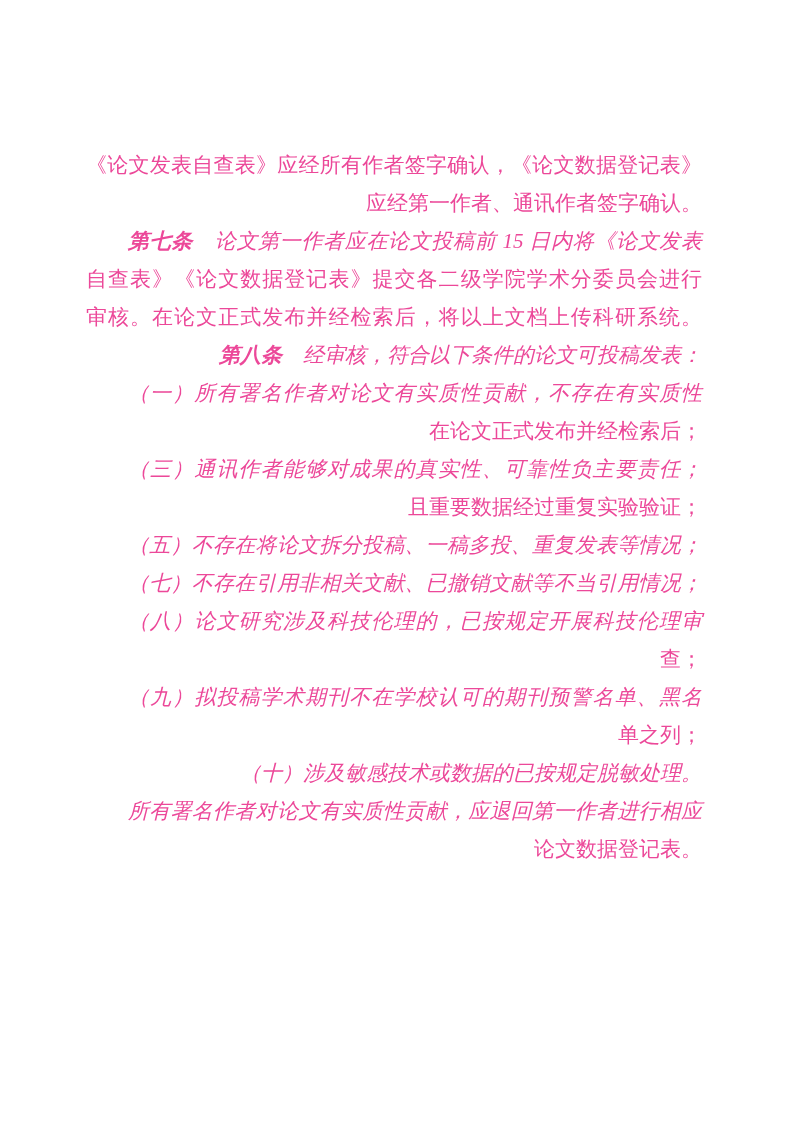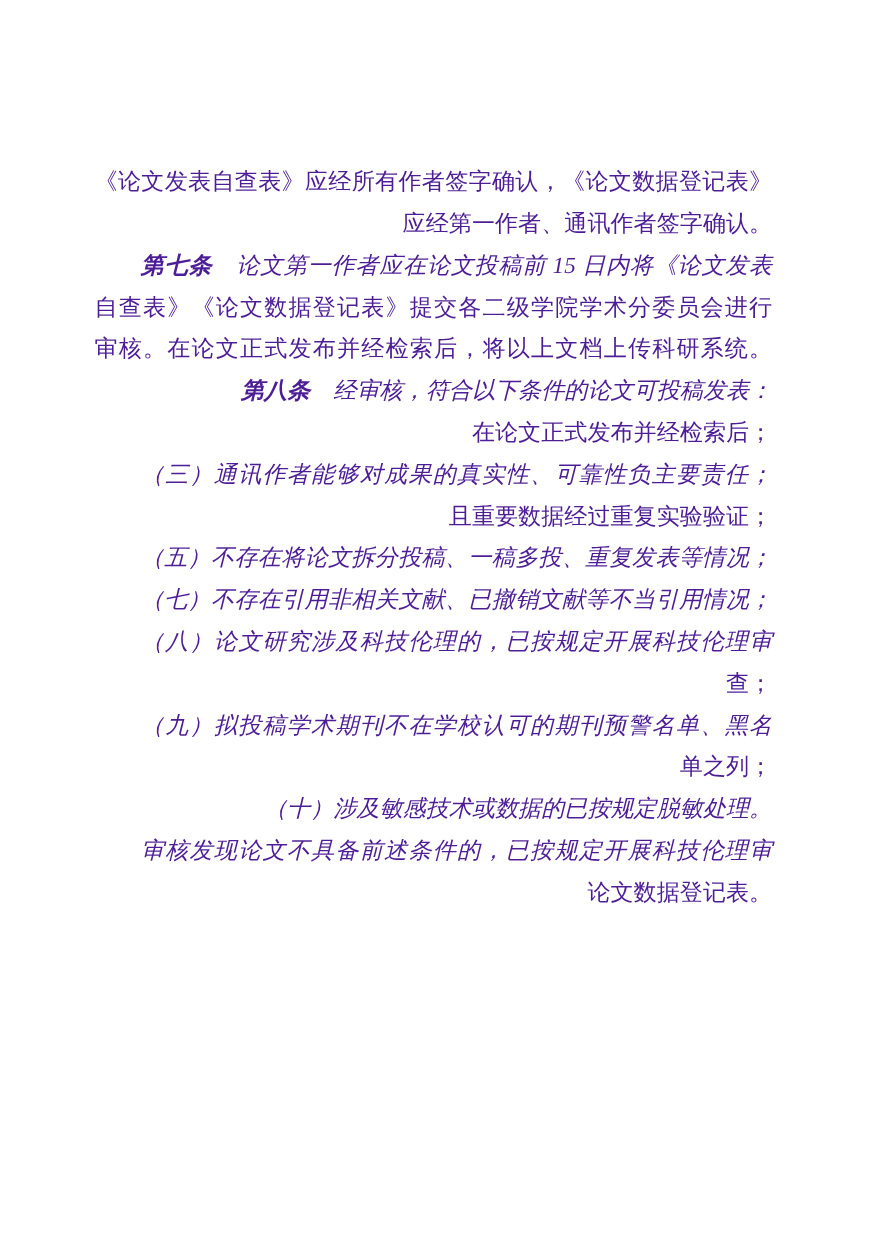--- a/index.html
+++ b/index.html
@@ -14,21 +14,21 @@
     background: #ffffff;
     overflow: hidden;
   }
   .text-block {
     position: absolute;
     left: 86px;
     top: 146px;
     width: 616px;
     font-family: "Liberation Serif", "DejaVu Serif", serif;
     font-size: 21px;
-    color: #4c1d95;
+    color: #ec4899;
   }
   .line {
     height: 38px;
     line-height: 38px;
     text-align: right;
   }
   .line.fill {
     text-align: justify;
     text-align-last: justify;
   }
@@ -48,37 +48,38 @@
 
     <div class="line fill"><span>《论文发表自查表》应经所有作者签字确认，《论文数据登记表》</span></div>
     <div class="line"><span>应经第一作者、通讯作者签字确认。</span></div>
 
     <div class="line fill indent"><span class="term">第七条</span><span>　论文第一作者应在论文投稿前 15 日内将《论文发表</span></div>
     <div class="line fill"><span>自查表》《论文数据登记表》提交各二级学院学术分委员会进行</span></div>
     <div class="line fill"><span>审核。在论文正式发布并经检索后，将以上文档上传科研系统。</span></div>
 
     <div class="line indent"><span class="term">第八条</span><span>　经审核，符合以下条件的论文可投稿发表：</span></div>
 
+    <div class="line fill indent"><span>（一）所有署名作者对论文有实质性贡献，不存在有实质性</span></div>
     <div class="line"><span>在论文正式发布并经检索后；</span></div>
 
 
     <div class="line fill indent"><span>（三）通讯作者能够对成果的真实性、可靠性负主要责任；</span></div>
 
     <div class="line"><span>且重要数据经过重复实验验证；</span></div>
 
     <div class="line fill indent"><span>（五）不存在将论文拆分投稿、一稿多投、重复发表等情况；</span></div>
 
 
     <div class="line fill indent"><span>（七）不存在引用非相关文献、已撤销文献等不当引用情况；</span></div>
 
     <div class="line fill indent"><span>（八）论文研究涉及科技伦理的，已按规定开展科技伦理审</span></div>
     <div class="line"><span>查；</span></div>
 
     <div class="line fill indent"><span>（九）拟投稿学术期刊不在学校认可的期刊预警名单、黑名</span></div>
     <div class="line"><span>单之列；</span></div>
 
     <div class="line indent"><span>（十）涉及敏感技术或数据的已按规定脱敏处理。</span></div>
 
-    <div class="line fill indent"><span>审核发现论文不具备前述条件的，已按规定开展科技伦理审</span></div>
+    <div class="line fill indent"><span>所有署名作者对论文有实质性贡献，应退回第一作者进行相应</span></div>
     <div class="line"><span>论文数据登记表。</span></div>
 
   </div>
 </div>
 
 </body></html>

